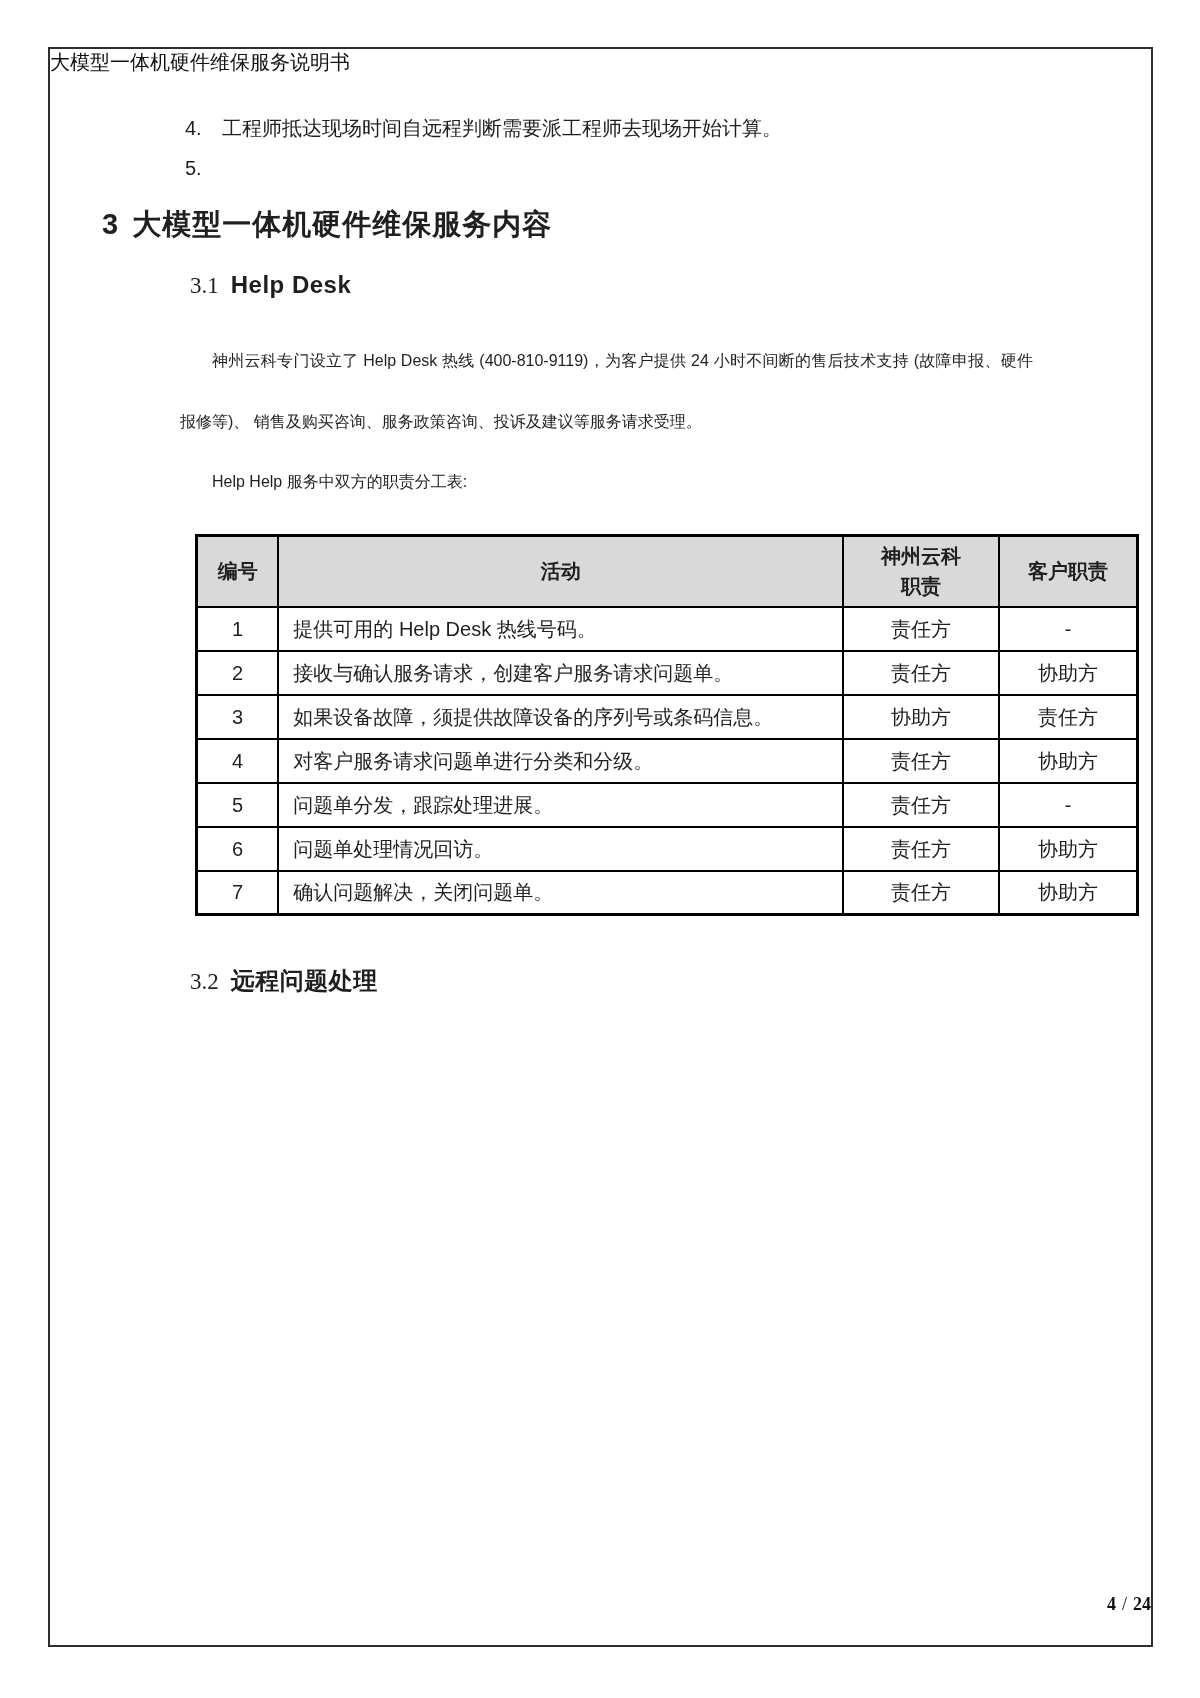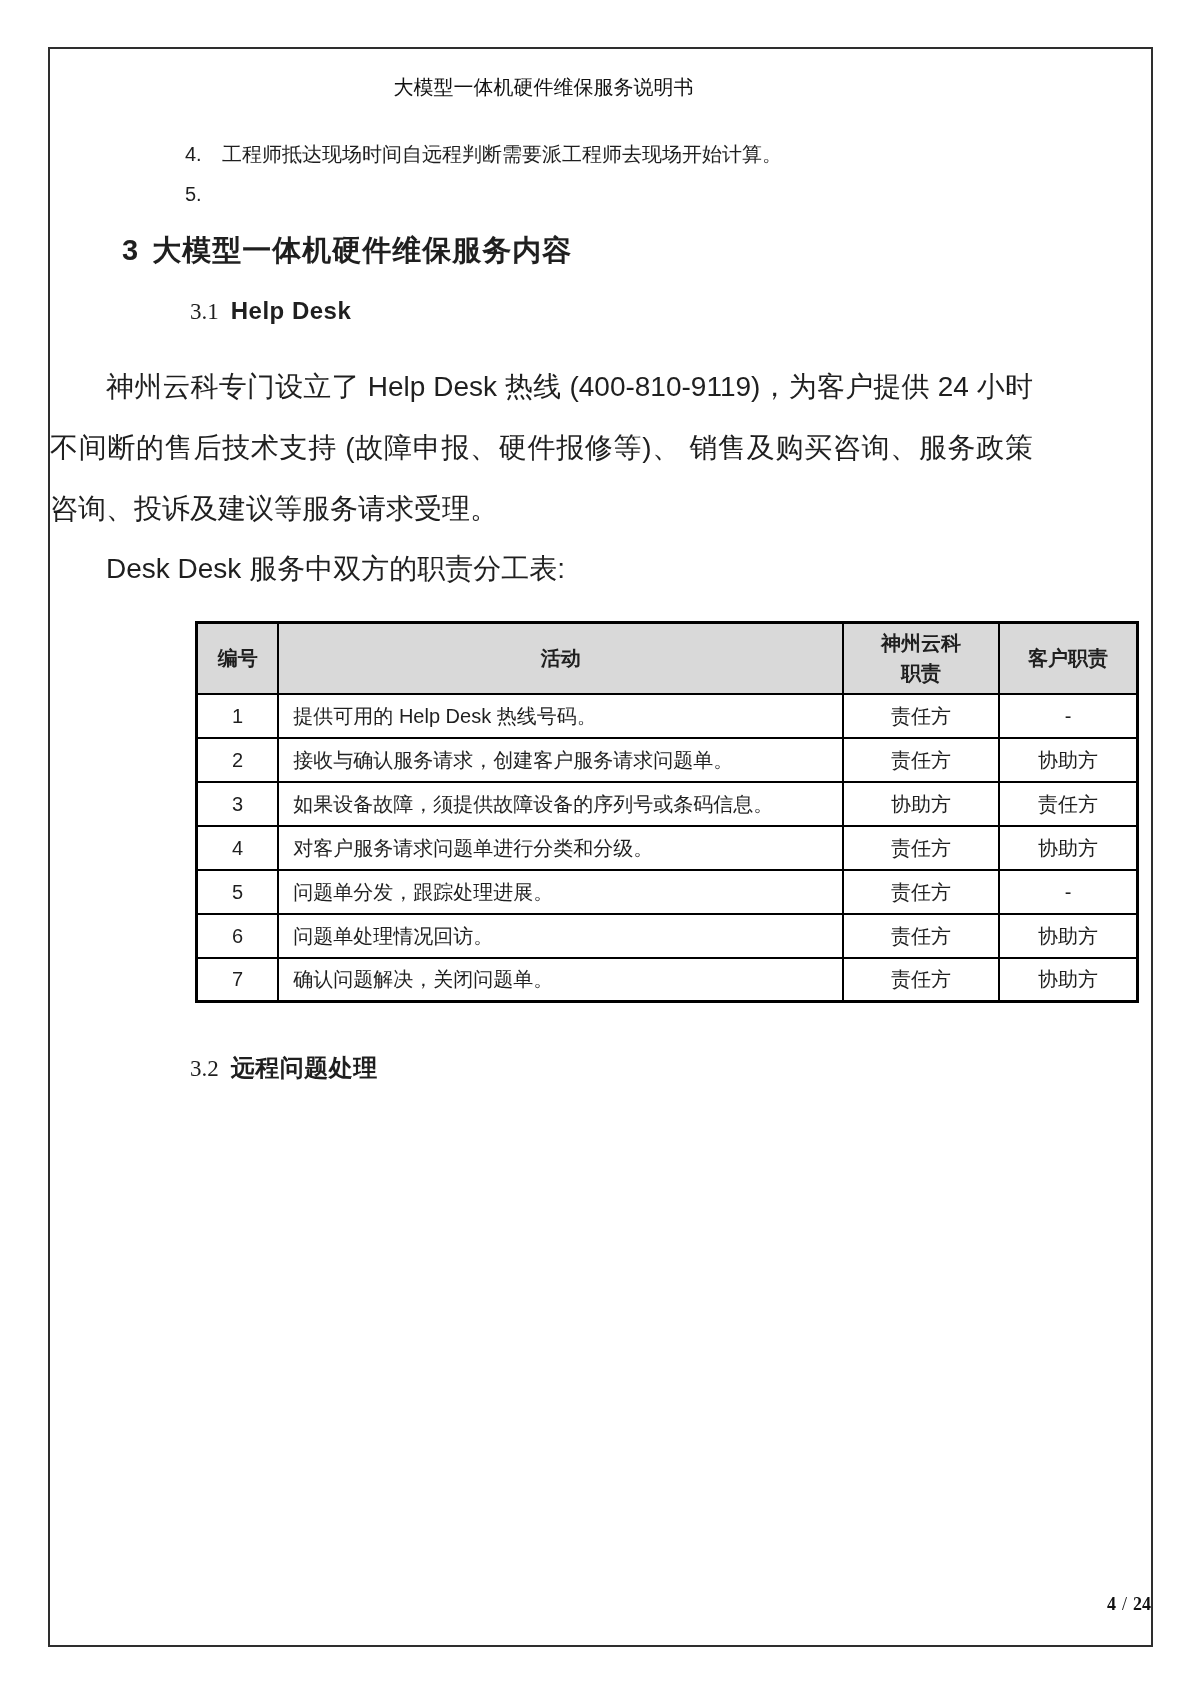--- a/index.html
+++ b/index.html
@@ -13,36 +13,35 @@
   }
   .page-frame{
     position:absolute;
     left:48px;top:47px;
     width:1105px;height:1600px;
     border:2px solid #2e2e2e;
     box-sizing:border-box;
   }
   
   .doc-header{
-    margin-top:26px;
     padding-right:114px;
-    text-align:center;
-    font-family:Liberation Mono, monospace;
+    text-align:left;
+    font-family:Liberation Sans, sans-serif;
     font-size:20px;
     line-height:27px;
     color:#111;
   }
   
   .num-list{margin-top:32px;padding-left:135px;font-size:20px;}
   .num-item{line-height:40px;display:flex;}
   .num-item .no{width:37px;flex:0 0 37px;}
   
   .h1{
     margin-top:16px;
-    padding-left:72px;
+    padding-left:52px;
     font-size:29px;
     font-weight:bold;
     line-height:40px;
     letter-spacing:1px;
   }
   .h1 .h1-no{margin-right:14px;letter-spacing:0;}
   
   .h2{
     margin-top:24px;
     padding-left:140px;
@@ -50,22 +49,23 @@
   }
   .h2 .h2-no{
     font-family:"Liberation Serif", serif;
     font-size:23px;
     margin-right:12px;
   }
   .h2 .h2-title{font-size:24px;font-weight:bold;letter-spacing:.5px;}
   .h2-32{margin-top:48px;}
   
   .body-text{
+    padding-left:130px;
     padding-right:118px;
-    font-size:28px;
+    font-size:16px;
     line-height:61px;
     text-align:justify;
   }
   .body-text p{margin:0;text-indent:2em;}
   .body-text p.first{margin-top:1px;}
   .para-block{margin-top:26px;}
   .p1-block{margin-top:25px;}
   .intro-line{margin-top:16px;line-height:60px;}
   
   .duty-table{
@@ -129,21 +129,21 @@
   <div class="h1">
     <span class="h1-no">3</span><span>大模型一体机硬件维保服务内容</span>
   </div>
 
   <div class="h2">
     <span class="h2-no">3.1</span><span class="h2-title">Help Desk</span>
   </div>
 
   <div class="body-text p1-block">
     <p class="first">神州云科专门设立了 Help Desk 热线 (400-810-9119)，为客户提供 24 小时不间断的售后技术支持 (故障申报、硬件报修等)、 销售及购买咨询、服务政策咨询、投诉及建议等服务请求受理。</p>
-    <p class="intro-line">Desk Desk 服务中双方的职责分工表:</p>
+    <p class="intro-line">Help Help 服务中双方的职责分工表:</p>
   </div>
 
   <table class="duty-table">
     <thead>
       <tr>
         <th class="col-no">编号</th>
         <th class="col-activity">活动</th>
         <th class="col-dc pre-line">神州云科
 职责</th>
         <th class="col-cust">客户职责</th>

